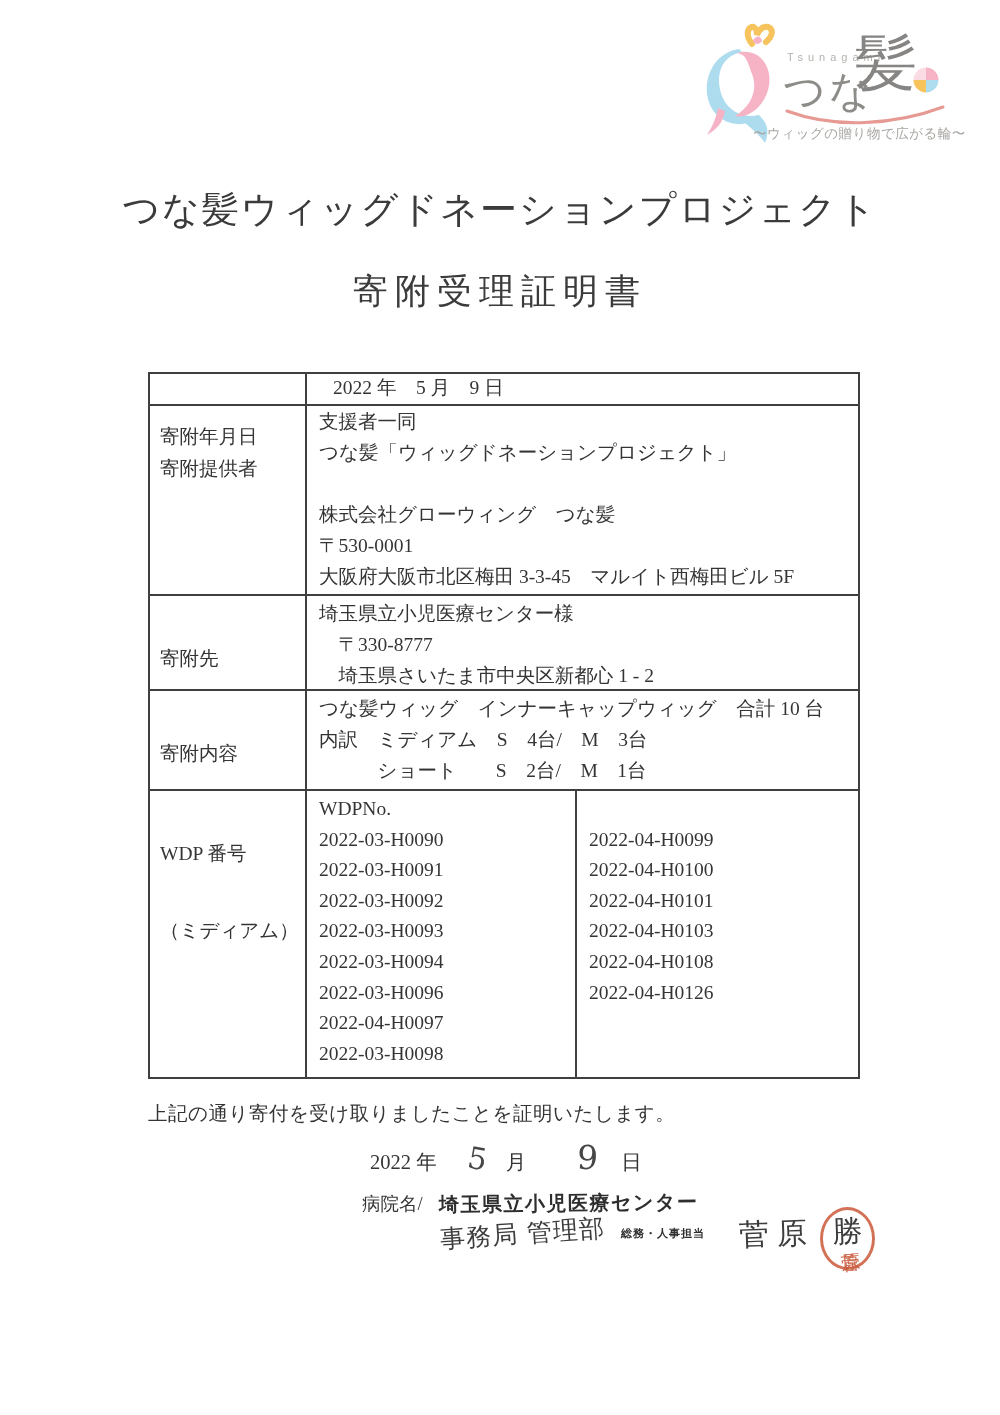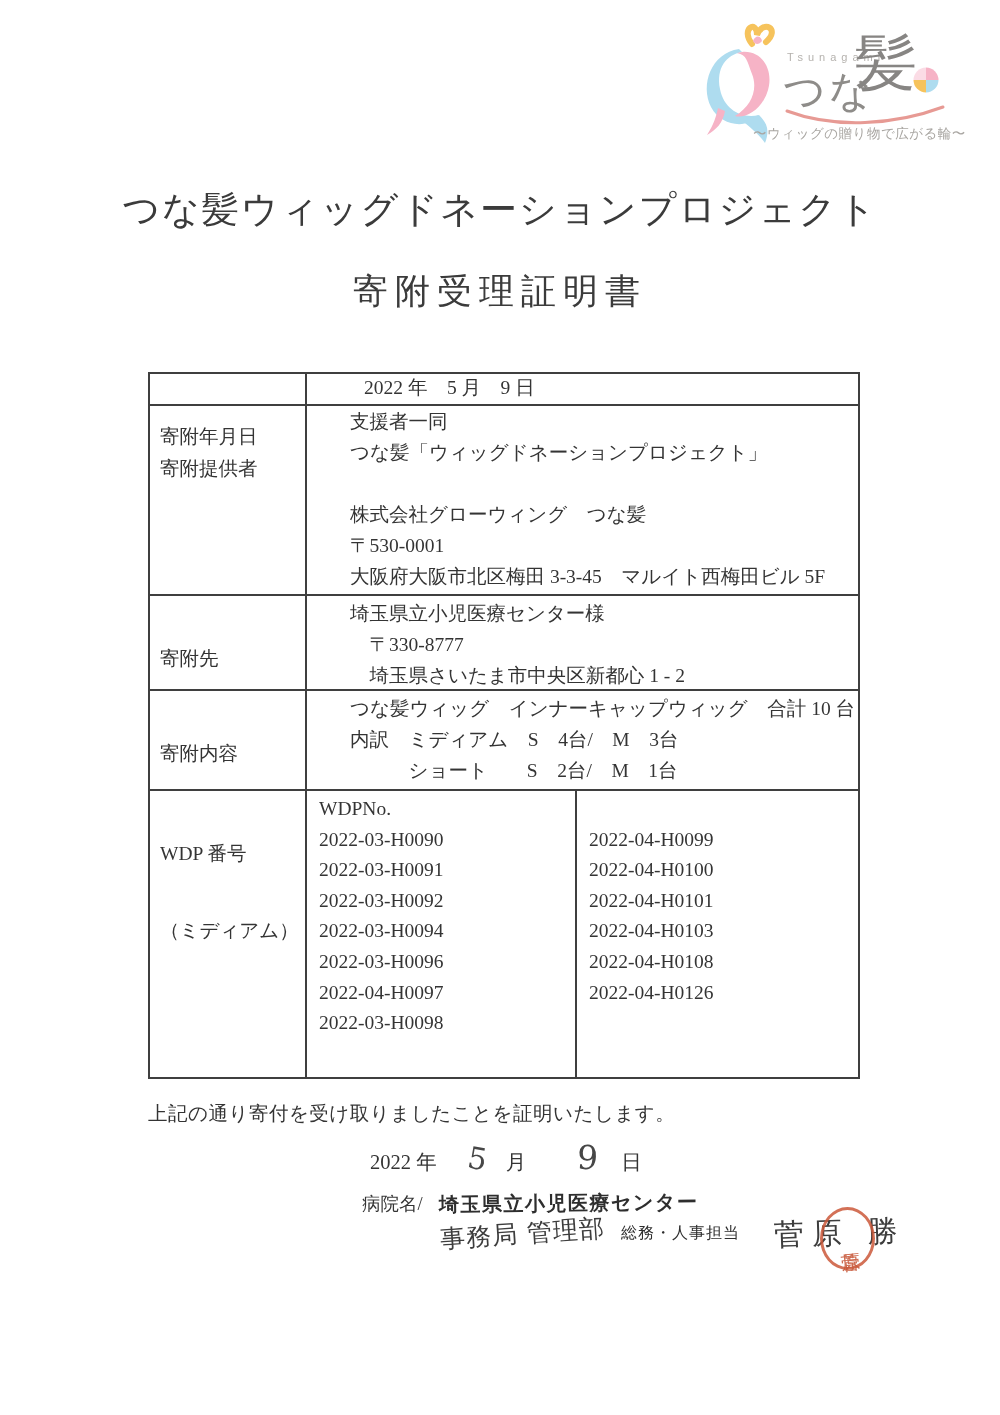--- a/index.html
+++ b/index.html
@@ -30,21 +30,21 @@
   .doc-subtitle { position:absolute; left:0; top:268px; width:1000px; text-align:center;
     font-size:35px; font-weight:normal; letter-spacing:7px; color:#3b3b3b; }
 
   
   .cert-table { position:absolute; left:148px; top:372px; width:712px;
     border:2px solid #3f3f3f; }
   .trow { display:flex; border-top:2px solid #3f3f3f; }
   .trow:first-child { border-top:none; }
   .tlabel { width:157px; border-right:2px solid #3f3f3f; padding:2px 6px 0 10px;
     font-size:19.5px; white-space:pre; }
-  .tvalue { flex:1; padding:0 0 0 12px; font-size:19.5px;margin-left:31px; }
+  .tvalue { flex:1; padding:0 0 0 12px; font-size:19.5px; }
   .line { height:31px; line-height:31px; white-space:pre; }
   .row-date .tvalue .line { height:28px; line-height:28px; padding-left:14px; }
   .row-date { height:30px; }
   .row-provider { height:190px; }
   .row-recipient { height:95px; }
   .row-content { height:100px; }
   .row-wdp { height:288px; }
   .row-recipient .tvalue, .row-content .tvalue { padding-top:2px; }
   .tlabel .line { height:33px; line-height:33px; }
 
@@ -64,21 +64,21 @@
   .day-label { margin-left:16px; }
 
   .hospital-line { position:absolute; left:362px; top:1190px; display:flex; align-items:baseline; }
   .hospital-label { font-size:18.5px; white-space:pre; }
   .stamped { font-weight:bold; font-size:20px; letter-spacing:1.5px; color:#2e2e2e;
     margin-left:16px; display:inline-block; transform:rotate(-0.6deg); }
 
   .signature-line { position:absolute; left:440px; top:1213px; display:flex; align-items:center; }
   .dept-hand { font-size:25px; color:#3d3d3d; display:inline-block; transform:rotate(-4deg);
     font-family:"DejaVu Serif",serif; letter-spacing:1px; }
-  .role-stamp { font-weight:normal; font-size:16px; letter-spacing:1px; margin-left:16px; color:#2e2e2e; }
+  .role-stamp { font-weight:bold; font-size:11px; letter-spacing:1px; margin-left:16px; color:#2e2e2e; }
   .signer-hand { font-size:30px; color:#3d3d3d; margin-left:34px; letter-spacing:8px;
     font-family:"DejaVu Serif",serif; display:inline-block; transform:rotate(-2deg); }
 
   .seal { position:absolute; left:820px; top:1207px; width:55px; height:63px;
     border:3px solid rgba(203,88,58,0.85); border-radius:50%;
     display:flex; align-items:center; justify-content:center; }
   .seal-text { writing-mode:vertical-rl; font-size:19px; color:#c85a3c; letter-spacing:1px;
     transform:rotate(-6deg); opacity:0.9; }
 </style>
 </head>
@@ -164,20 +164,21 @@
       <div class="tlabel">
         <div class="line">WDP 番号</div>
         <div class="line">（ミディアム）</div>
       </div>
       <div class="wdp-value">
         <div class="wdp-col1">
           <div class="wline">WDPNo.</div>
           <div class="wline">2022-03-H0090</div>
           <div class="wline">2022-03-H0091</div>
           <div class="wline">2022-03-H0092</div>
+          <div class="wline">2022-03-H0093</div>
           <div class="wline">2022-03-H0094</div>
           <div class="wline">2022-03-H0096</div>
           <div class="wline">2022-04-H0097</div>
           <div class="wline">2022-03-H0098</div>
         </div>
         <div class="wdp-col2">
           <div class="wline"></div>
           <div class="wline">2022-04-H0099</div>
           <div class="wline">2022-04-H0100</div>
           <div class="wline">2022-04-H0101</div>

